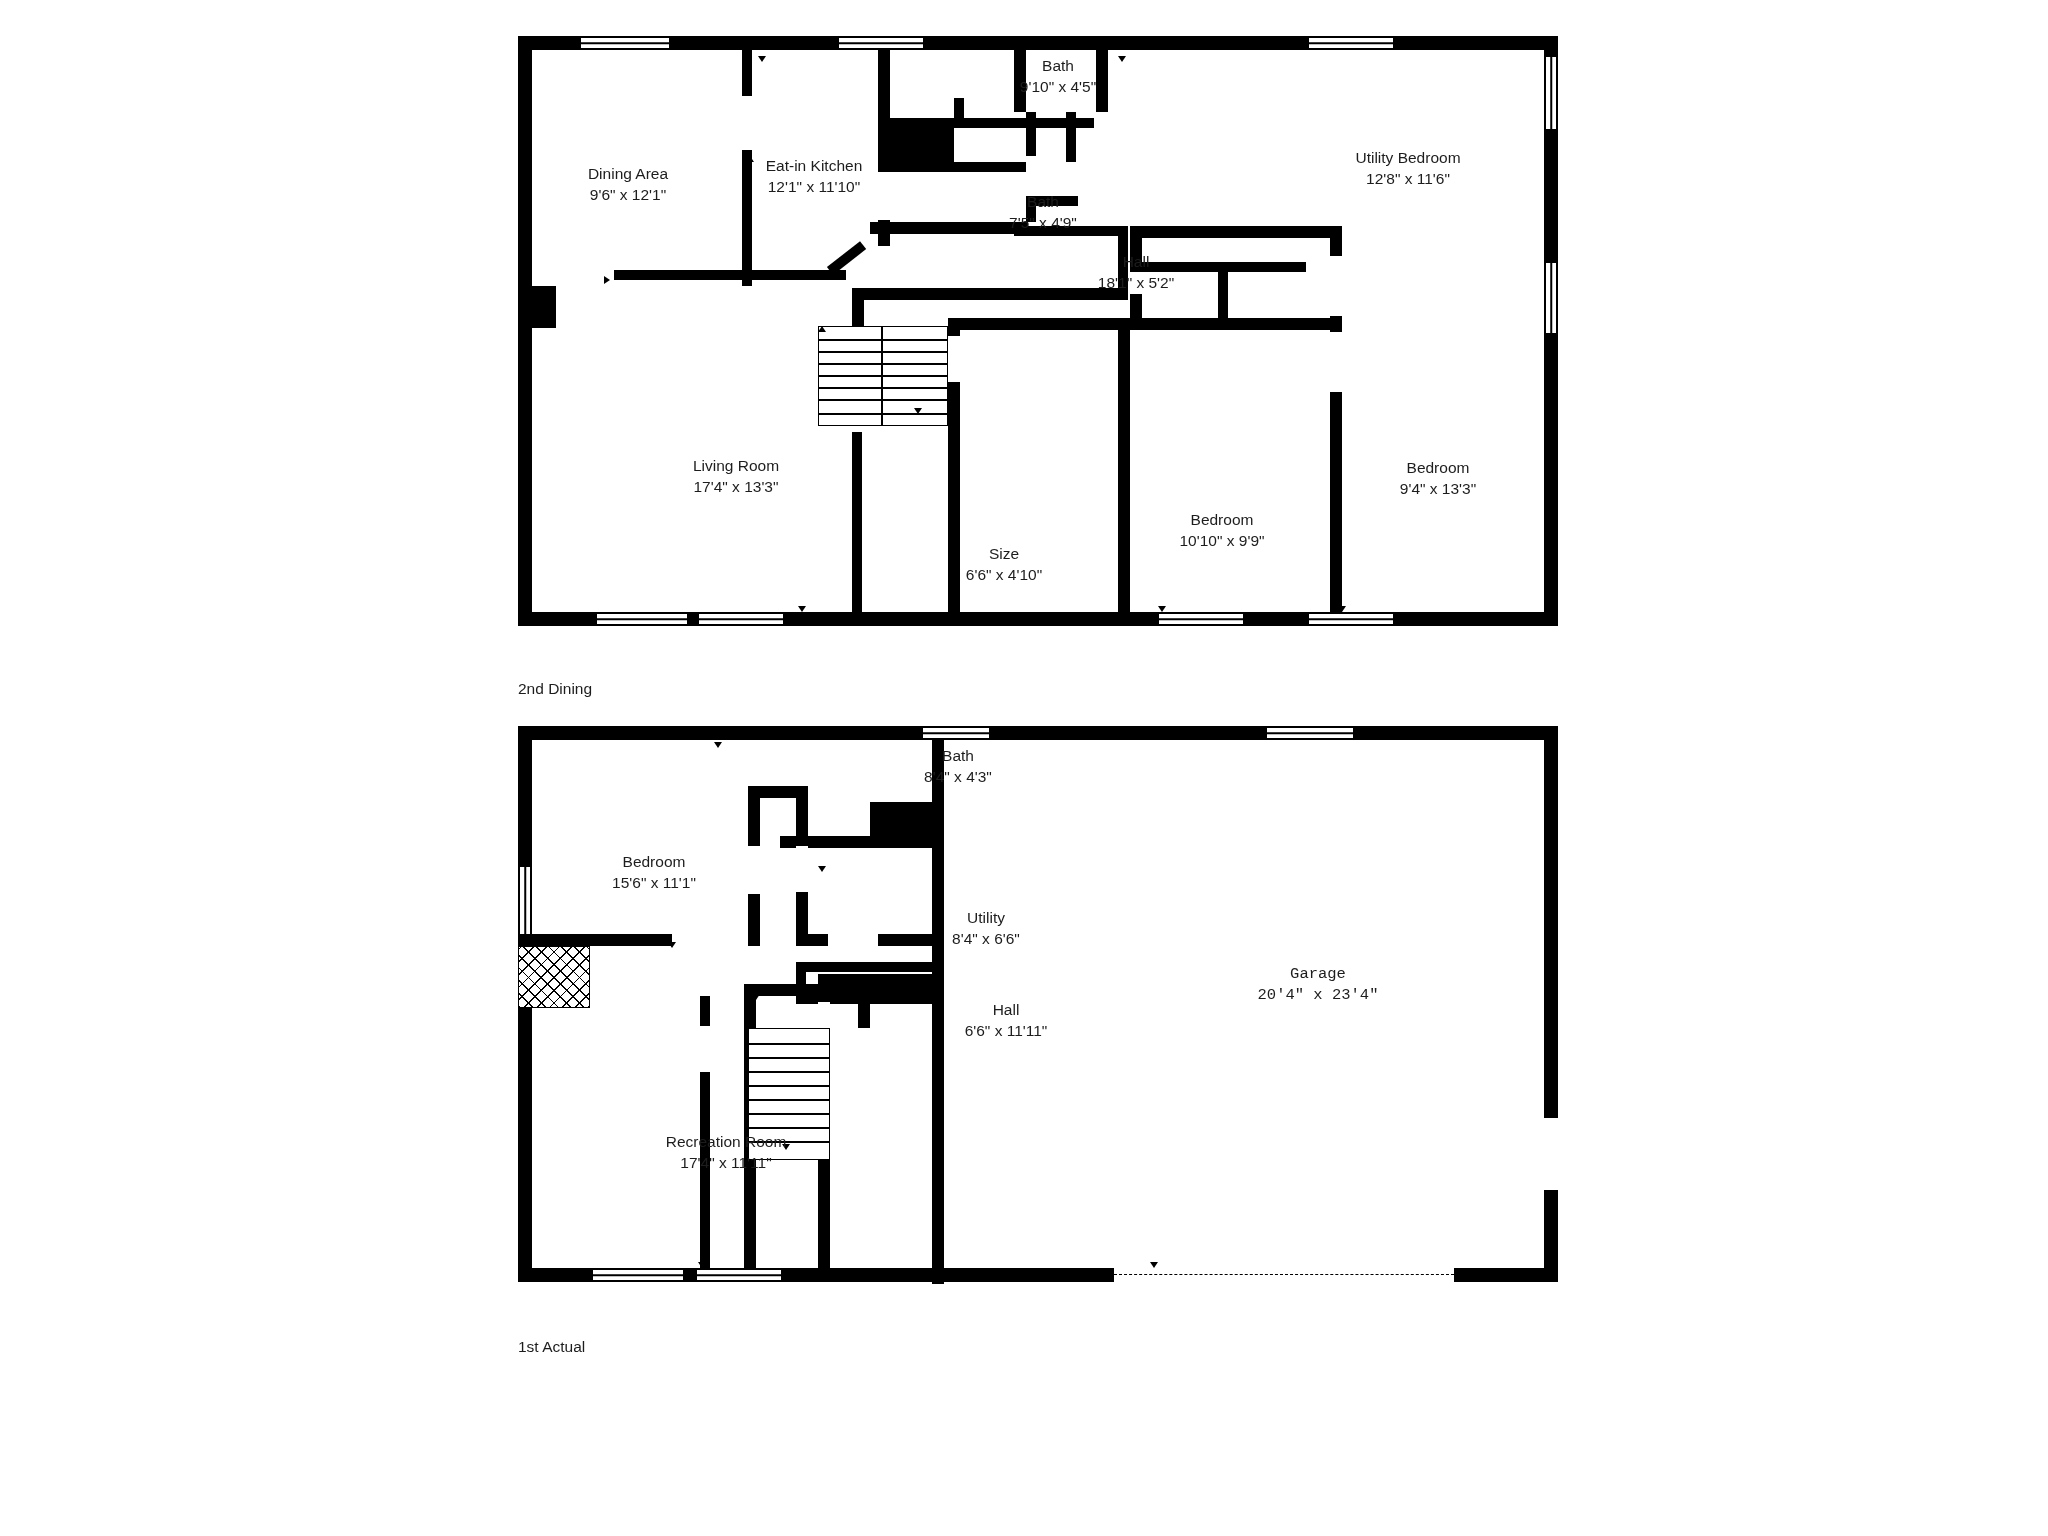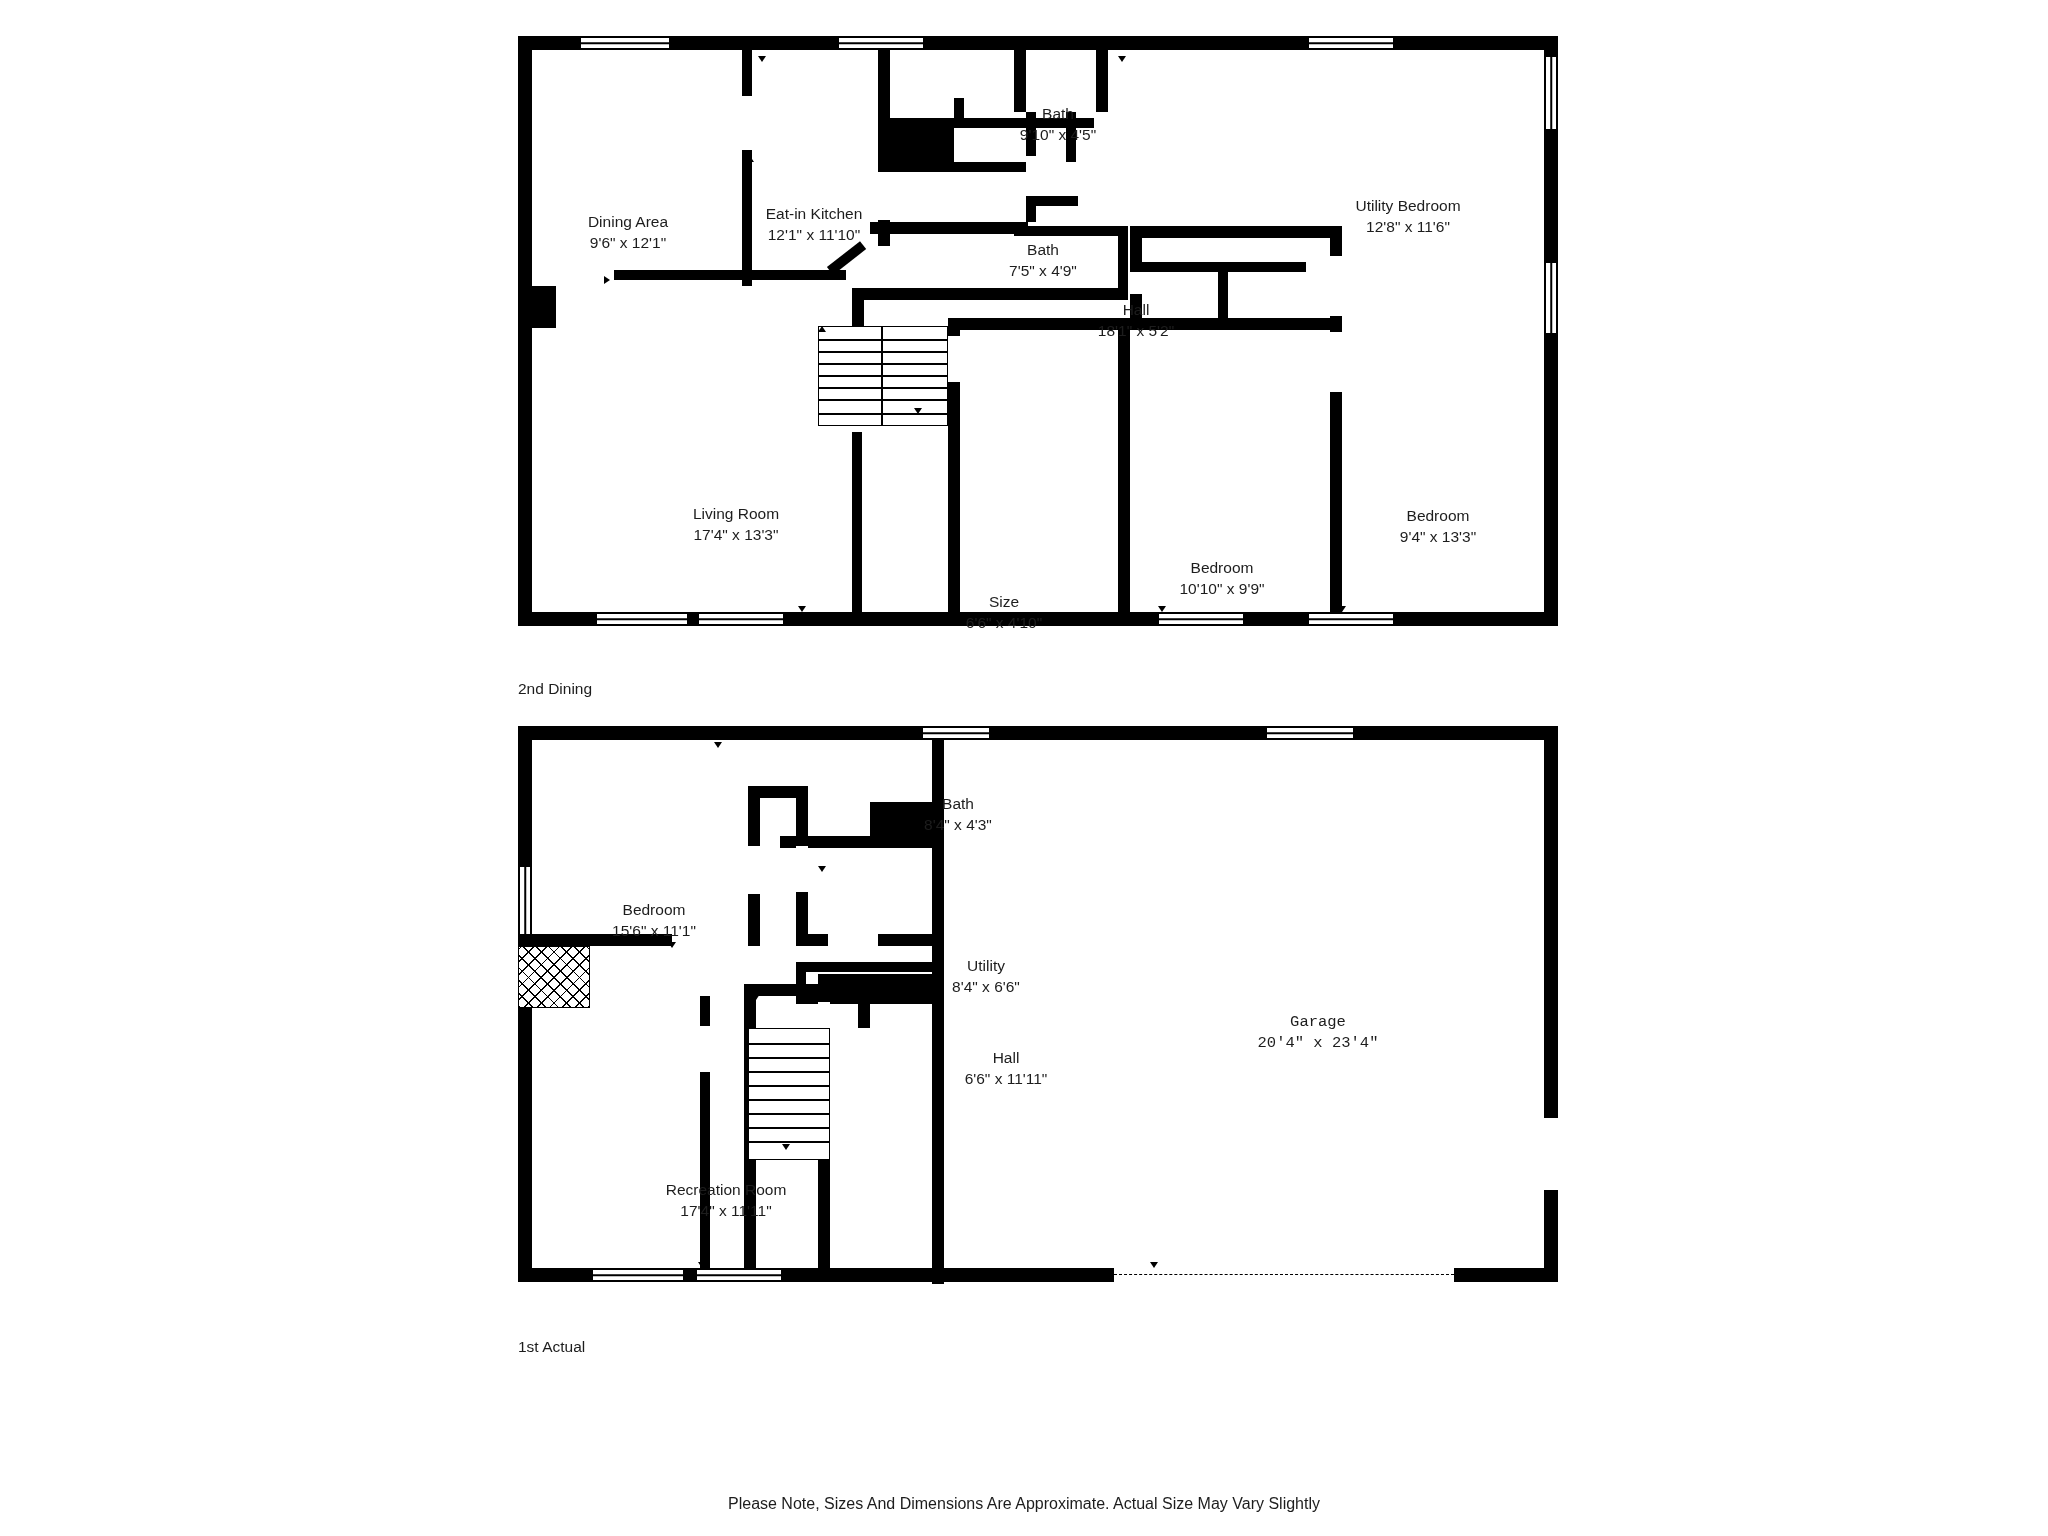--- a/index.html
+++ b/index.html
@@ -32,21 +32,21 @@
   }
   .label {
     position: absolute;
     text-align: center;
     line-height: 1.35;
     white-space: nowrap;
     transform: translateX(-50%);
     font-size: 15.5px;
     color: #1d1d1d;
   }
-  .label .name { display: block; margin-top: 48px; }
+  .label .name { display: block; }
   .label .dims { display: block; }
 
   .floor-caption {
     position: absolute;
     font-size: 15.5px;
     color: #1d1d1d;
     white-space: nowrap;
   }
   .footer-note {
     position: absolute;
@@ -370,15 +370,14 @@
       <span class="dims">6'6" x 11'11"</span>
     </div>
     <div class="label" style="left:208px; top:406px;">
       <span class="name">Recreation Room</span>
       <span class="dims">17'4" x 11'11"</span>
     </div>
   </div>
 
   <div class="floor-caption" style="left:518px; top:1338px;">1st Actual</div>
 
-  <div class="footer-note" style="left:0; top:1495px;">Please Note, Sizes And Dimensions Are Approximate. Actual Size May Vary Slightly</div>
 
 </div>
 
 </body></html>

